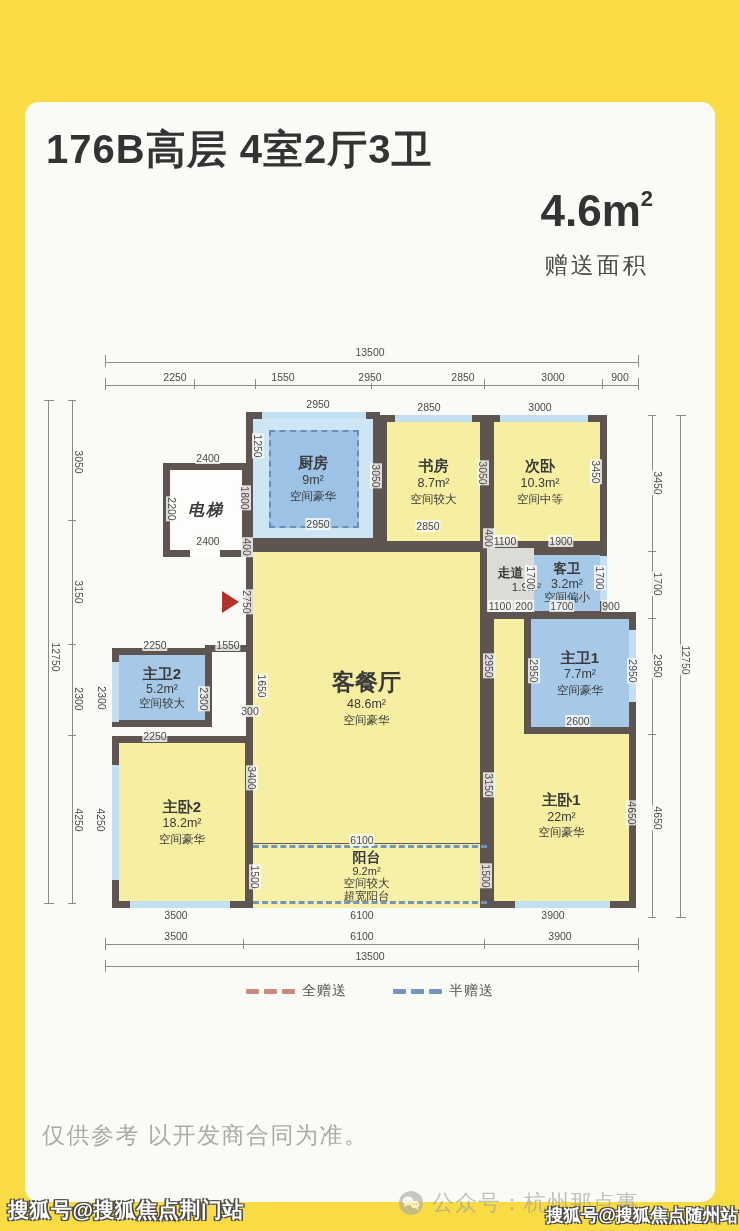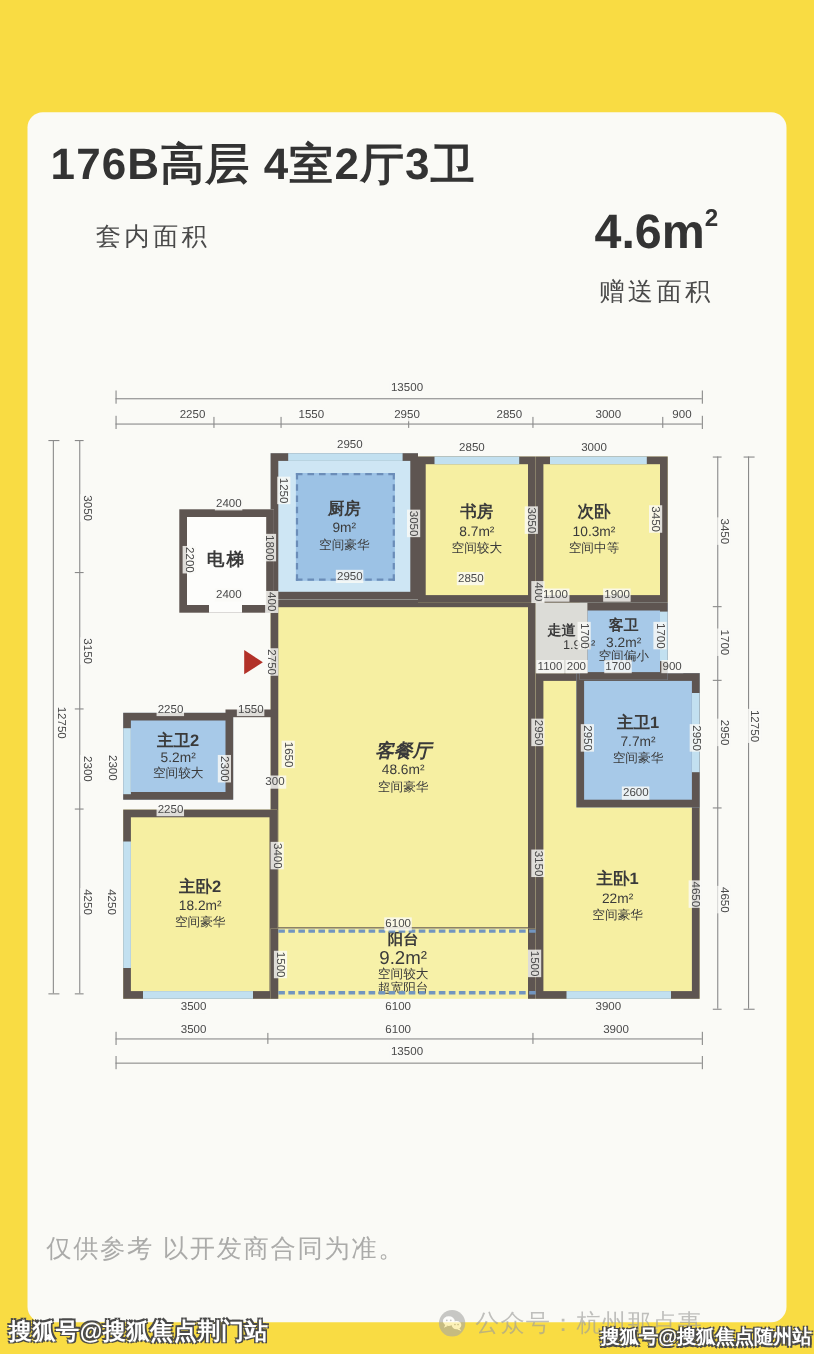--- a/index.html
+++ b/index.html
@@ -19,39 +19,39 @@
   .stat-label{font-size:23px;color:#4a4a4a;letter-spacing:3px;margin-top:14px;}
   
   #plan{position:absolute;left:0;top:0;width:740px;height:1231px;z-index:4;}
   .room{position:absolute;border:7px solid #5E5551;box-sizing:border-box;display:flex;flex-direction:column;align-items:center;justify-content:center;text-align:center;line-height:1.25;z-index:2;}
   .room span{position:relative;z-index:1;color:#3a3a3a;}
   .room-name{font-size:15px;font-weight:700;}
   .room-area{font-size:12.5px;}
   .room-grade{font-size:11.5px;}
   .room-extra{font-size:11.5px;}
   #room-living{left:246px;top:545px;width:241px;height:305px;background:#F6EFA2;}
-  #room-living .room-name{font-size:17px;font-style:italic;}
+  #room-living .room-name{font-size:23px;}
   #room-master-bed-1{left:487px;top:612px;width:149px;height:296px;background:#F6EFA2;justify-content:flex-start;padding-top:172px;}
   #room-master-bath-1{left:524px;top:612px;width:112px;height:122px;background:#A7C9E8;z-index:3;}
   #room-bedroom-2{left:487px;top:415px;width:120px;height:133px;background:#F6EFA2;padding-right:14px;}
   #room-guest-bath{left:527px;top:548px;width:80px;height:70px;background:#A7C9E8;z-index:3;line-height:1.15;}
   #room-guest-bath .room-name{font-size:13.5px;}
   #room-corridor{left:487px;top:548px;width:47px;height:64px;background:#DCDCD7;border:none;z-index:3;line-height:1.15;}
   #room-corridor .room-name{font-size:13px;}
   #room-corridor .room-area{font-size:11.5px;margin-left:32px;}
   #room-kitchen{left:246px;top:412px;width:134px;height:133px;background:#CEE6F4;}
   #room-kitchen::before{content:"";position:absolute;left:16px;top:11px;right:14px;bottom:10px;background:#9CC2E5;border:2px dashed #6B8DB8;z-index:0;}
-  #room-elevator{left:163px;top:463px;width:86px;height:94px;background:#FDFDFB;}
+  #room-elevator{left:163px;top:463px;width:86px;height:94px;background:#FDFDFB;font-style:italic;}
   #room-elevator .room-name{font-size:16px;font-weight:700;letter-spacing:2px;}
   #room-study{left:380px;top:415px;width:107px;height:133px;background:#F6EFA2;}
   #room-master-bath-2{left:112px;top:648px;width:100px;height:79px;background:#A7C9E8;line-height:1.15;}
   #room-master-bed-2{left:112px;top:736px;width:140px;height:172px;background:#F6EFA2;}
   #room-balcony{left:246px;top:844px;width:241px;height:64px;background:#F7F1A8;border:none;border-left:7px solid #5E5551;border-right:7px solid #5E5551;line-height:1.1;z-index:2;}
   #room-balcony .room-name{font-size:14px;}
-  #room-balcony .room-area{font-size:17px;}
+  #room-balcony .room-area{font-size:11px;}
   
   .win{position:absolute;background:#C2E0F0;z-index:5;}
   .wallstub{position:absolute;background:#5E5551;z-index:4;}
   .dash-h{position:absolute;height:0;border-top:3px dashed #7295BF;z-index:5;}
   .door-gap{position:absolute;background:#FDFDFB;z-index:5;}
   #entry-arrow{position:absolute;left:222px;top:591px;width:0;height:0;border-top:11px solid transparent;border-bottom:11px solid transparent;border-left:17px solid #B23128;z-index:6;}
   .dim{position:absolute;transform:translate(-50%,-50%);font-size:10.5px;color:#4a4a4a;white-space:nowrap;z-index:6;background:rgba(250,250,246,.82);padding:0 1px;}
   .dim.v{transform:translate(-50%,-50%) rotate(90deg);}
   .dline,.dtick{position:absolute;background:#8a8a8a;z-index:1;}
   
@@ -73,21 +73,20 @@
 </head>
 <body>
 
 <div id="canvas" style="background: rgb(249, 220, 67);">
   <div class="card" style="background: rgb(250, 250, 246);"></div>
 
   <h1 class="title">176B高层 4室2厅3卫</h1>
 
   <div class="stats">
     <div class="stat">
-      <div class="stat-label">套内面积</div>
     </div>
     <div class="stat">
       <div class="stat-value"><span>4.6</span><span>m</span><sup>2</sup></div>
       <div class="stat-label">赠送面积</div>
     </div>
   </div>
 
   <div id="plan">
 
     <div class="win" style="left:262px;top:412px;width:104px;height:7px;"></div>
@@ -263,20 +262,38 @@
       <div class="dline" style="left: 68px; top: 903px; width: 8px; height: 1px;"></div>
       <div class="dline" style="left: 648px; top: 415px; width: 8px; height: 1px;"></div>
       <div class="dline" style="left: 648px; top: 551px; width: 8px; height: 1px;"></div>
       <div class="dline" style="left: 648px; top: 618px; width: 8px; height: 1px;"></div>
       <div class="dline" style="left: 648px; top: 734px; width: 8px; height: 1px;"></div>
       <div class="dline" style="left: 648px; top: 917px; width: 8px; height: 1px;"></div>
       <div class="dline" style="left: 676px; top: 415px; width: 10px; height: 1px;"></div>
       <div class="dline" style="left: 676px; top: 917px; width: 10px; height: 1px;"></div>
     </div>
 
+  <div class="legend">
+    <div class="legend-item">
+      <span class="dashes">
+          <i style="background: rgb(201, 137, 124);"></i>
+          <i style="background: rgb(201, 137, 124);"></i>
+          <i style="background: rgb(201, 137, 124);"></i>
+        </span>
+      <span class="legend-label">全赠送</span>
+    </div>
+    <div class="legend-item">
+      <span class="dashes">
+          <i style="background: rgb(114, 149, 191);"></i>
+          <i style="background: rgb(114, 149, 191);"></i>
+          <i style="background: rgb(114, 149, 191);"></i>
+        </span>
+      <span class="legend-label">半赠送</span>
+    </div>
+  </div>
 
   <div class="disclaimer">
     <div>仅供参考 以开发商合同为准。</div>
   </div>
 
   <div class="footer">
     <svg class="wechat-icon" viewBox="0 0 26 26">
       <circle cx="13" cy="13" r="12" fill="#A8A8A6"></circle>
       <ellipse cx="10" cy="11" rx="5.4" ry="4.4" fill="#fff"></ellipse>
       <path d="M7 14 L5.5 17 L9 15.4 Z" fill="#fff"></path>

